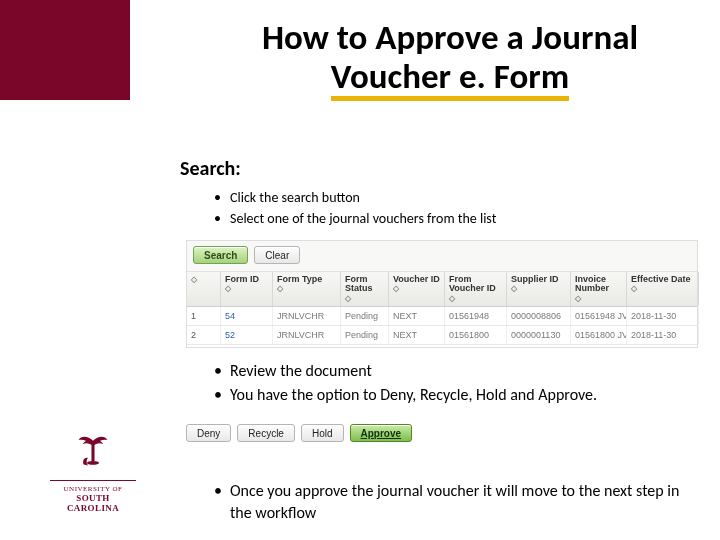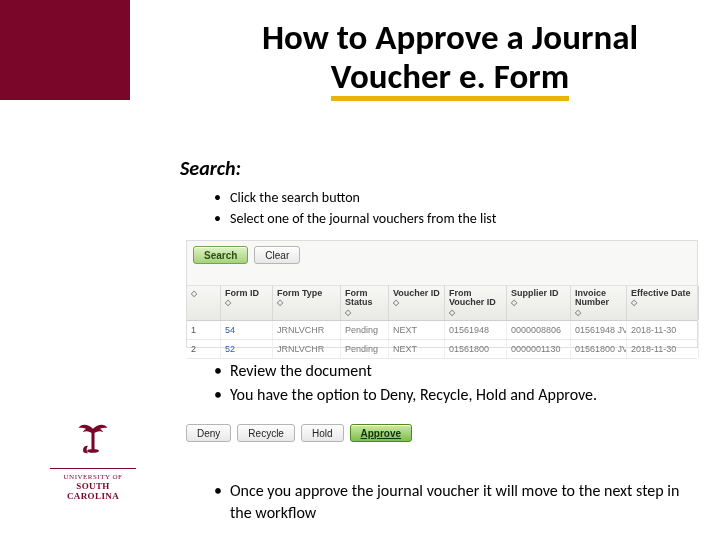--- a/index.html
+++ b/index.html
@@ -1,45 +1,45 @@
 <!DOCTYPE html>
 <html><head>
 <meta charset="utf-8">
 <style>
   * { box-sizing: border-box; margin: 0; padding: 0; }
   html, body { width: 720px; height: 540px; font-family: Calibri, Arial, sans-serif; background: #fff; color: #000; }
   .slide { position: relative; width: 720px; height: 540px; }
   .sidebar { position: absolute; left: 0; top: 0; width: 130px; height: 100px; background: #7a062a; }
   .title { position: absolute; left: 190px; top: 18px; width: 520px; font-size: 35px; font-weight: 700; line-height: 1.1; text-align: center; color: #000; }
   .title .underline { display: inline-block; border-bottom: 5px solid #eab308; padding-bottom: 1px; }
-  .section-label { position: absolute; left: 180px; top: 156px; font-size: 20px; font-weight: 700; font-style: italic; }
+  .section-label { position: absolute; left: 180px; top: 156px; font-size: 20px; font-weight: 700; }
   .bullets-a { position: absolute; left: 214px; top: 189px; font-size: 14px; line-height: 1.35; }
   .bullets-b { position: absolute; left: 214px; top: 360px; font-size: 16px; line-height: 1.35; }
   .bullets-c { position: absolute; left: 214px; top: 480px; font-size: 16px; line-height: 1.35; width: 470px; }
   .bullets-a li, .bullets-b li, .bullets-c li { list-style: none; position: relative; padding-left: 16px; margin-bottom: 2px; }
   .bullets-a li::before, .bullets-b li::before, .bullets-c li::before { content: "•"; position: absolute; left: 0; top: 0; }
 
   .embed { position: absolute; left: 186px; width: 512px; background: #fff; border: 1px solid #ddd; font-family: Arial, sans-serif; font-size: 10px; color: #333; }
   .embed-search { top: 240px; height: 108px; }
   .embed-actions { top: 418px; width: 220px; height: 36px; border: none; }
 
-  .toolbar { display: flex; gap: 6px; padding: 5px 6px 21px 6px; background: #f8f8f6; border-bottom: 1px solid #e2e2e2; }
+  .toolbar { display: flex; gap: 6px; padding: 5px 6px 7px 6px; background: #f8f8f6; border-bottom: 1px solid #e2e2e2; }
   .btn { display: inline-flex; align-items: center; justify-content: center; height: 18px; padding: 0 10px; font-size: 10px; color: #222; background: linear-gradient(#fdfdfd,#e8e8e8); border: 1px solid #b5b5b5; border-radius: 3px; box-shadow: inset 0 1px 0 #fff; }
   .btn.primary { background: linear-gradient(#dff2c6,#a6d27a); border-color: #6fa450; color: #2c4f17; font-weight: 700; }
   .btn.approve { background: linear-gradient(#c9e9a7,#7fbf4d); border-color: #4f8a1d; color: #12320a; font-weight: 700; text-decoration: underline; }
 
   .thead { display: grid; grid-template-columns: 34px 52px 68px 48px 56px 62px 64px 56px 72px; background: linear-gradient(#f7f7f5,#e9e9e5); border-bottom: 1px solid #cfcfcf; }
   .th { padding: 3px 4px; font-size: 9px; font-weight: 700; color: #333; border-right: 1px solid #d8d8d8; line-height: 1.05; position: relative; }
   .th .sort { font-size: 8px; color: #888; display: block; margin-top: 1px; }
   .trow { display: grid; grid-template-columns: 34px 52px 68px 48px 56px 62px 64px 56px 72px; border-bottom: 1px solid #e8e8e8; }
   .td { padding: 4px 4px; font-size: 9px; color: #7a7a7a; border-right: 1px solid #efefef; white-space: nowrap; overflow: hidden; }
   .td.link { color: #2a5db0; }
   .td.idx { color: #555; }
 
-  .logo { position: absolute; left: 50px; top: 420px; width: 86px; text-align: center; }
+  .logo { position: absolute; left: 50px; top: 432px; width: 86px; text-align: center; }
   .logo .tree { width: 34px; height: 38px; margin: 0 auto 4px auto; color: #7a062a; }
   .logo .line { height: 1px; background: #7a062a; margin: 2px 0 4px 0; }
   .logo .uname1 { font-size: 7px; letter-spacing: 0.5px; color: #7a062a; font-family: Georgia, 'Times New Roman', serif; }
   .logo .uname2 { font-size: 9px; font-weight: 700; letter-spacing: 0.4px; color: #7a062a; font-family: Georgia, 'Times New Roman', serif; }
 </style>
 </head>
 <body>
 
 <div class="slide">
   <div class="sidebar"></div>

